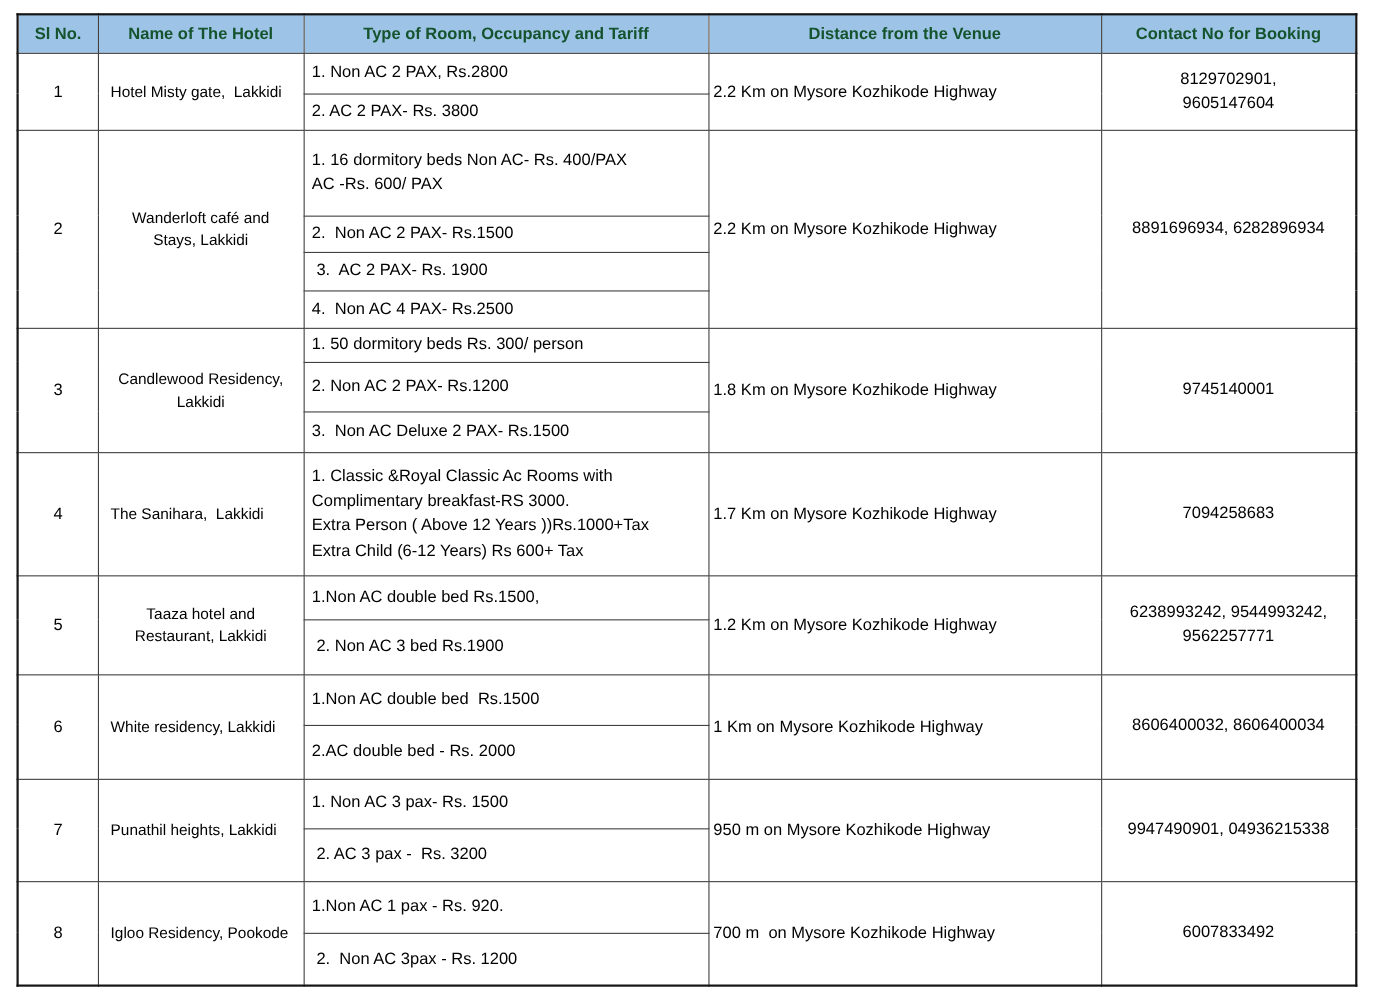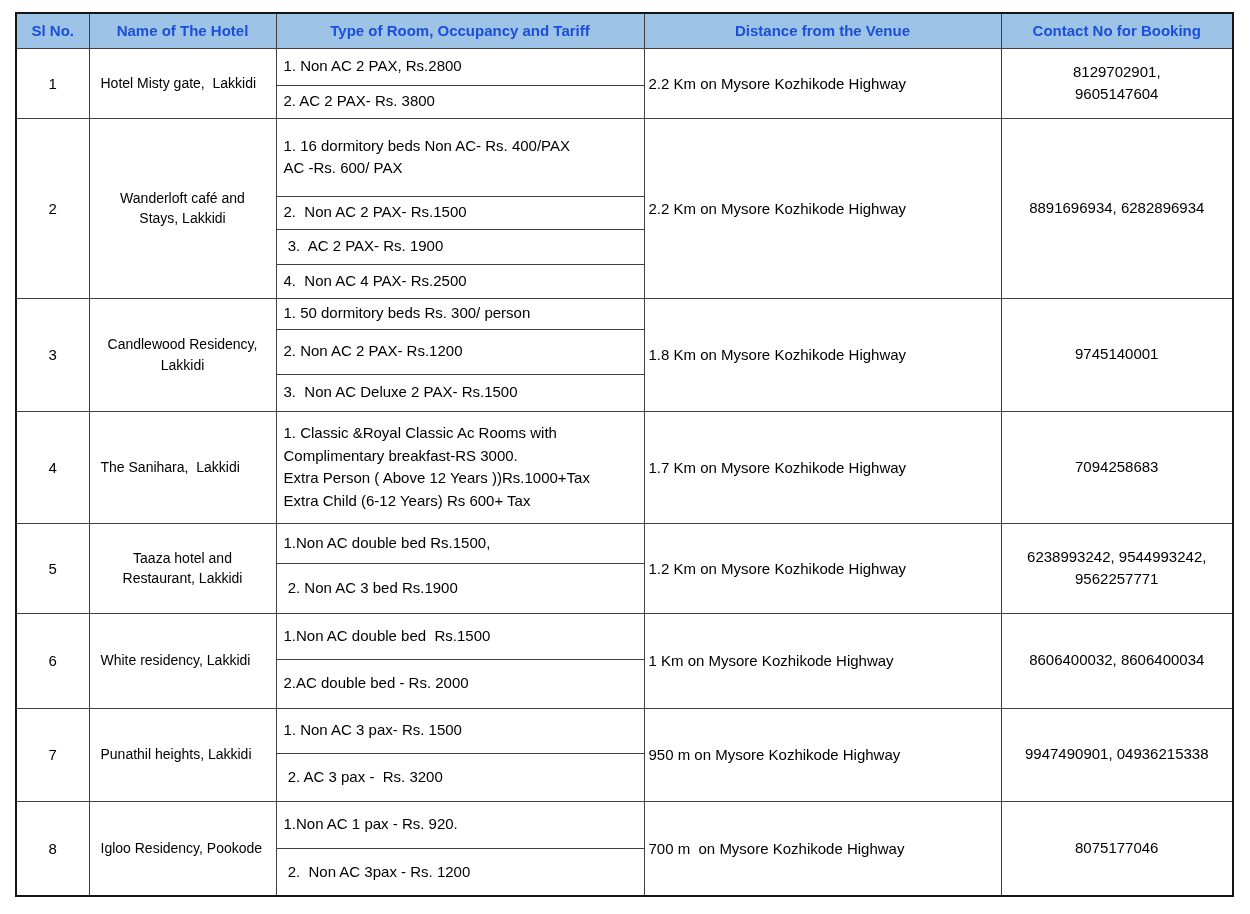--- a/index.html
+++ b/index.html
@@ -28,21 +28,21 @@
   table.hotels th, table.hotels td {
     border: 1.5px solid #404040;
     vertical-align: middle;
     white-space: pre;
     overflow: hidden;
   }
   table.hotels th {
     background: #9DC3E6;
     font-size: 15px;
     font-weight: bold;
-    color: #1d4ed8;
+    color: #14532d;
     text-align: center;
     padding: 2px 4px;
   }
   td.sl {
     text-align: center;
     font-size: 15px;
     padding: 2px 4px;
   }
   td.name {
     font-size: 14px;
@@ -182,20 +182,20 @@
     </tr>
     <tr style="height:48px">
       <td class="tariff"> 2. AC 3 pax -  Rs. 3200</td>
     </tr>
 
     <tr style="height:47px">
       <td class="sl" rowspan="2">8</td>
       <td class="name tl" rowspan="2">Igloo Residency, Pookode</td>
       <td class="tariff">1.Non AC 1 pax - Rs. 920.</td>
       <td class="dist" rowspan="2">700 m  on Mysore Kozhikode Highway</td>
-      <td class="contact" rowspan="2">8075177046</td>
+      <td class="contact" rowspan="2">6007833492</td>
     </tr>
     <tr style="height:48px">
       <td class="tariff"> 2.  Non AC 3pax - Rs. 1200</td>
     </tr>
   </tbody>
     </table>
 </div>
 
 </body></html>

